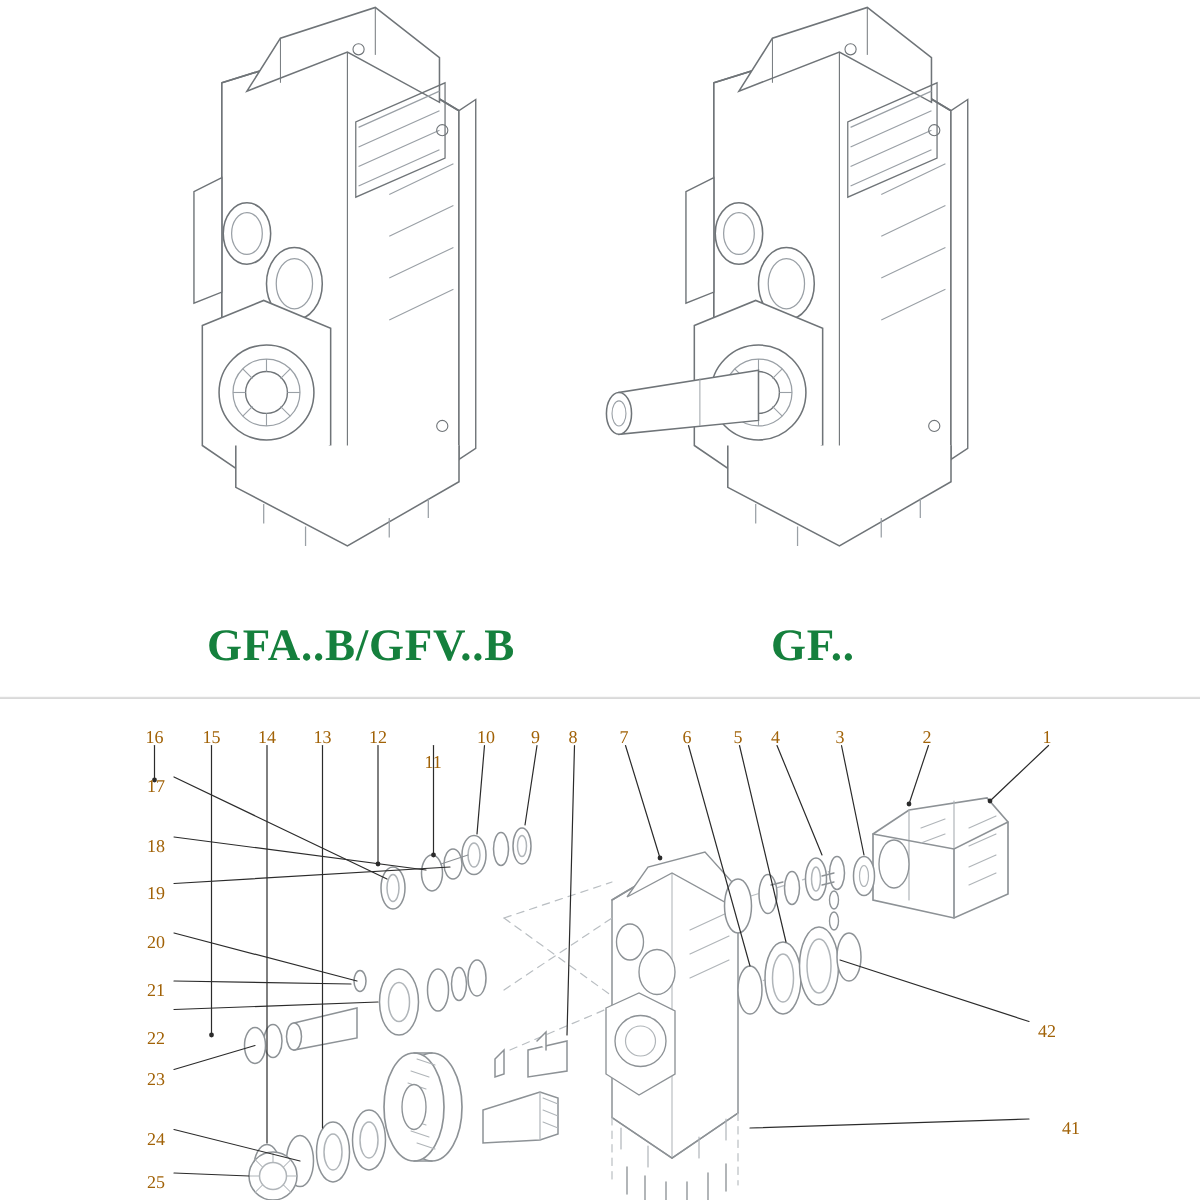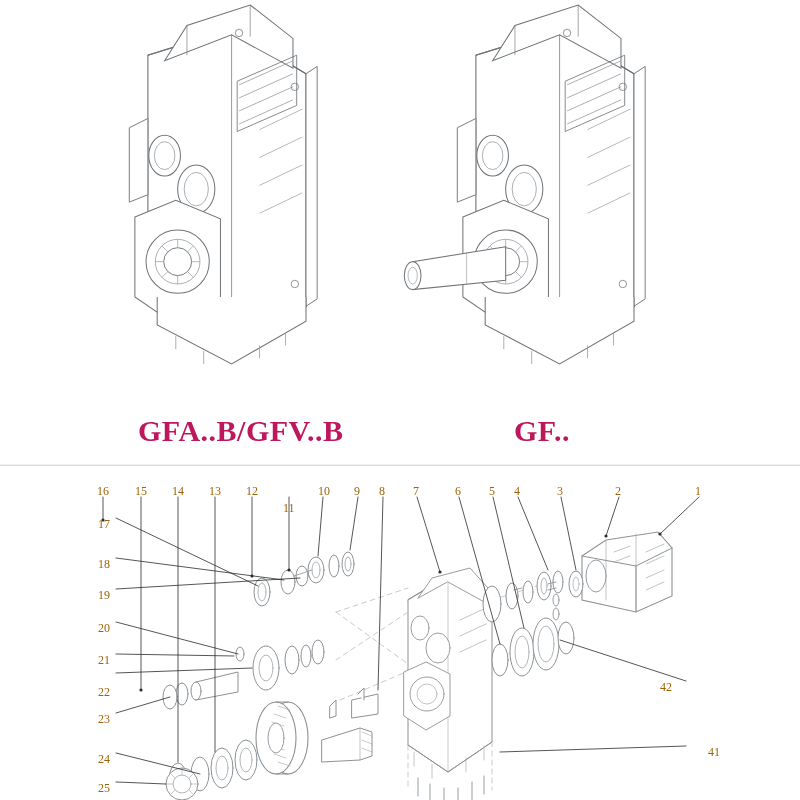--- a/index.html
+++ b/index.html
@@ -24,21 +24,21 @@
     position: absolute;
     top: 0;
     left: 0;
     width: 800px;
     height: 800px;
   }
   .cap {
     position: absolute;
     font-family: "Liberation Serif", serif;
     font-weight: bold;
-    color: #be185d;
+    color: #15803d;
     white-space: nowrap;
   }
   #cap-left {
     left: 138px;
     top: 414px;
     font-size: 30px;
     letter-spacing: 0.5px;
   }
   #cap-right {
     left: 514px;
@@ -359,17 +359,17 @@
       <div class="num" style="left: 695px; top: 484px;">1</div>
       <div class="num" style="left: 98px; top: 517px;">17</div>
       <div class="num" style="left: 98px; top: 557px;">18</div>
       <div class="num" style="left: 98px; top: 588px;">19</div>
       <div class="num" style="left: 98px; top: 621px;">20</div>
       <div class="num" style="left: 98px; top: 653px;">21</div>
       <div class="num" style="left: 98px; top: 672px; margin-top: 13px;">22</div>
       <div class="num" style="left: 98px; top: 712px;">23</div>
       <div class="num" style="left: 98px; top: 752px;">24</div>
       <div class="num" style="left: 98px; top: 781px;">25</div>
-      <div class="num" style="left: 660px; top: 680px; text-align: right;">42</div>
+      <div class="num" style="left: 692px; top: 680px; text-align: right;">42</div>
       <div class="num" style="left: 692px; top: 745px; margin-left: 16px;">41</div>
     </div>
 
 </div>
 
 </body></html>

